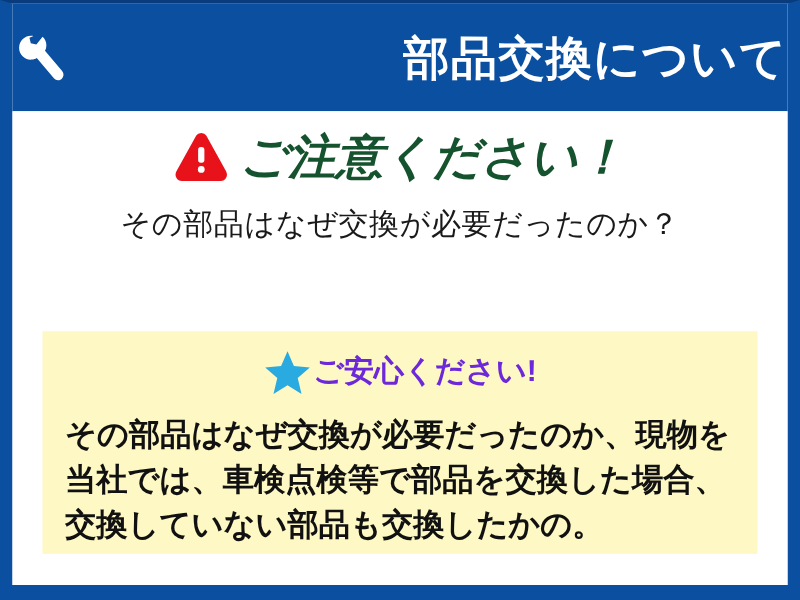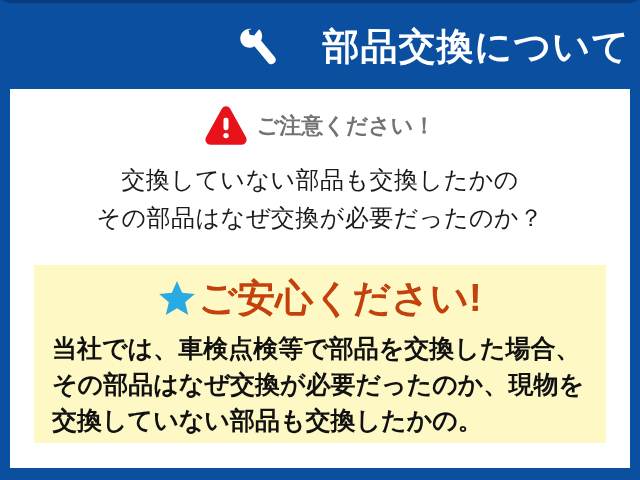--- a/index.html
+++ b/index.html
@@ -32,21 +32,21 @@
   
   #header-banner {
     position: absolute;
     left: 0;
     top: 0;
     width: 620px;
     height: 86px;
     background: #0b50a0;
     display: flex;
     align-items: center;
-    justify-content: flex-end;
+    justify-content: space-between;
     box-sizing: border-box;
     gap: 28px;
   }
   #wrench-icon {
     width: 46px;
     height: 46px;
     margin-right: 14px;
     margin-top: 2px;
     flex: 0 0 auto;
   }
@@ -80,25 +80,26 @@
     align-items: center;
     justify-content: center;
   }
   #alert-icon {
     width: 42px;
     height: 40px;
     margin-right: 10px;
     flex: 0 0 auto;
   }
   #caution-heading-text {
-    color: #737373;
-    font-size: 22px;
+    color: #14532d;
+    font-size: 38px;
     font-weight: bold;
     line-height: 1;
     white-space: nowrap;
+    font-style: italic;
   }
 
   #caution-body {
     position: absolute;
     left: 0;
     top: 72px;
     width: 620px;
     text-align: center;
     color: #1a1a1a;
     font-size: 24px;
@@ -128,22 +129,22 @@
     align-items: center;
     justify-content: center;
   }
   #star-icon {
     width: 38px;
     height: 38px;
     margin-right: 2px;
     flex: 0 0 auto;
   }
   #reassure-heading-text {
-    color: #c2410c;
-    font-size: 38px;
+    color: #6d28d9;
+    font-size: 24px;
     font-weight: bold;
     line-height: 1;
     white-space: nowrap;
     text-align: center;
   }
   #reassure-body {
     position: absolute;
     left: 18px;
     top: 65px;
     width: 540px;
@@ -178,33 +179,32 @@
       <svg id="alert-icon" viewBox="0 0 100 96" xmlns="http://www.w3.org/2000/svg">
         <path d="M42.5 8 C46 2.5 54 2.5 57.5 8 L95 76 C98.5 82.5 94.5 90 87 90
                  L13 90 C5.5 90 1.5 82.5 5 76 Z" fill="#e8121a" stroke="#e8121a" stroke-width="6" stroke-linejoin="round"></path>
         <rect x="44" y="28" width="12" height="30" rx="5" fill="#ffffff"></rect>
         <circle cx="50" cy="71" r="6.5" fill="#ffffff"></circle>
       </svg>
       <span id="caution-heading-text">ご注意ください！</span>
     </div>
 
     <div id="caution-body">
-      <div>交換していない部品も交換したかの</div>
       <div>その部品はなぜ交換が必要だったのか？</div>
     </div>
 
     <div id="reassure-box">
       <div id="reassure-heading">
         <svg id="star-icon" viewBox="0 0 100 96" xmlns="http://www.w3.org/2000/svg">
           <path d="M50 3 L63.5 34.5 L97 37.5 L71.5 59.5 L79.5 93 L50 75 L20.5 93
                    L28.5 59.5 L3 37.5 L36.5 34.5 Z" fill="#29abe2"></path>
         </svg>
         <span id="reassure-heading-text">ご安心ください!</span>
       </div>
       <div id="reassure-body">
+        <div>その部品はなぜ交換が必要だったのか、現物を</div>
         <div>当社では、車検点検等で部品を交換した場合、</div>
-        <div>その部品はなぜ交換が必要だったのか、現物を</div>
         <div>交換していない部品も交換したかの。</div>
       </div>
     </div>
 
   </div>
 </div>
 
 </body></html>

